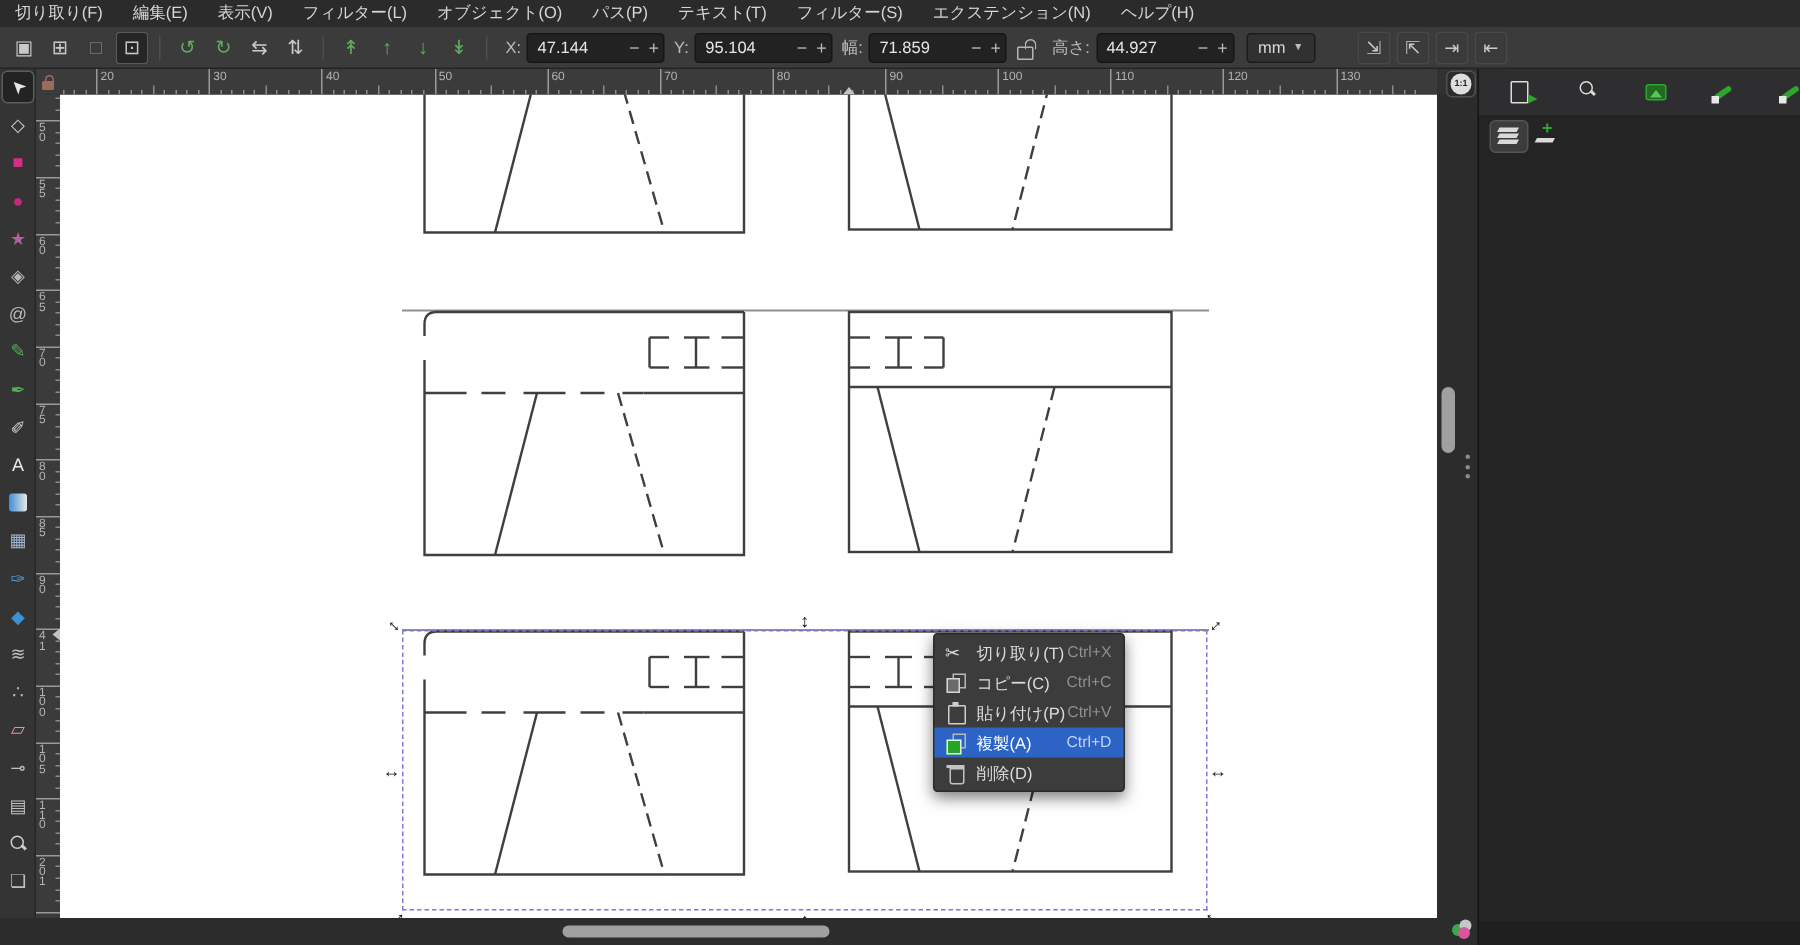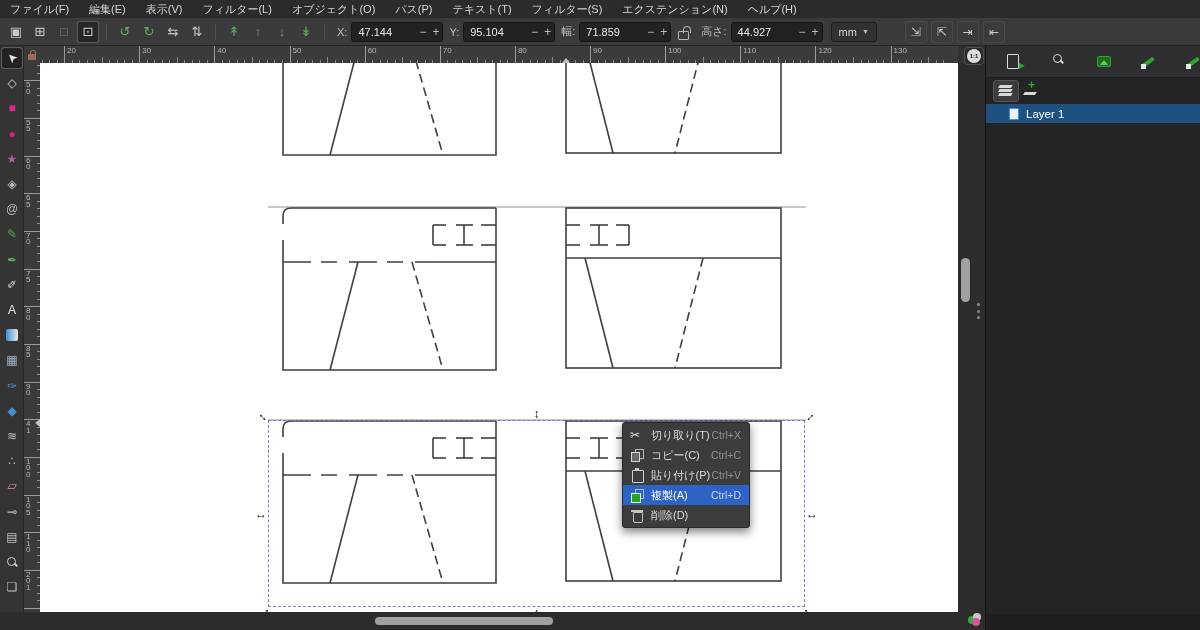--- a/index.html
+++ b/index.html
@@ -111,21 +111,21 @@
   #layer-row { position:absolute; left:0; top:58px; width:215px; height:19px; display:flex; align-items:center; }
   #layer-row.selected { background:#1e5180; }
   .layer-doc { position:relative; width:10px; height:12px; margin-left:23px; border:1.5px solid #4a90d9; background:#e9f2fc; border-radius:1px; }
   #layer-name { color:#ffffff; font-size:11.5px; margin-left:7px; }
   #panel-bottom { position:absolute; left:0; bottom:0; width:215px; height:16px; background:#1f1f1f; }
 </style>
 </head>
 <body>
 
 <div id="menubar">
-    <div class="menu-item">ファイル(F)</div>
+    <div class="menu-item">切り取り(F)</div>
     <div class="menu-item">編集(E)</div>
     <div class="menu-item">表示(V)</div>
     <div class="menu-item">フィルター(L)</div>
     <div class="menu-item">オブジェクト(O)</div>
     <div class="menu-item">パス(P)</div>
     <div class="menu-item">テキスト(T)</div>
     <div class="menu-item">フィルター(S)</div>
     <div class="menu-item">エクステンション(N)</div>
     <div class="menu-item">ヘルプ(H)</div>
   </div>
@@ -650,18 +650,14 @@
       </div>
       <div class="dlg-ico ico-wrench" style="left: 153px;"></div>
       <div class="dlg-ico ico-wrench" style="left: 198px;"></div>
     </div>
   <div id="panel-tabs">
     <div class="ptab active" style="left:8px;">
       <span class="ico-layers"><i style="top:4px;"></i><i style="top:8px;"></i><i style="top:12px;"></i></span>
     </div>
     <div class="ptab" style="left:34px;"><span class="ico-addlayer"></span></div>
   </div>
-  <div id="layer-row" class="selected">
-    <span class="layer-doc"></span>
-    <span id="layer-name">Layer 1</span>
-  </div>
   <div id="panel-bottom"></div>
 </div>
 
 </body></html>

